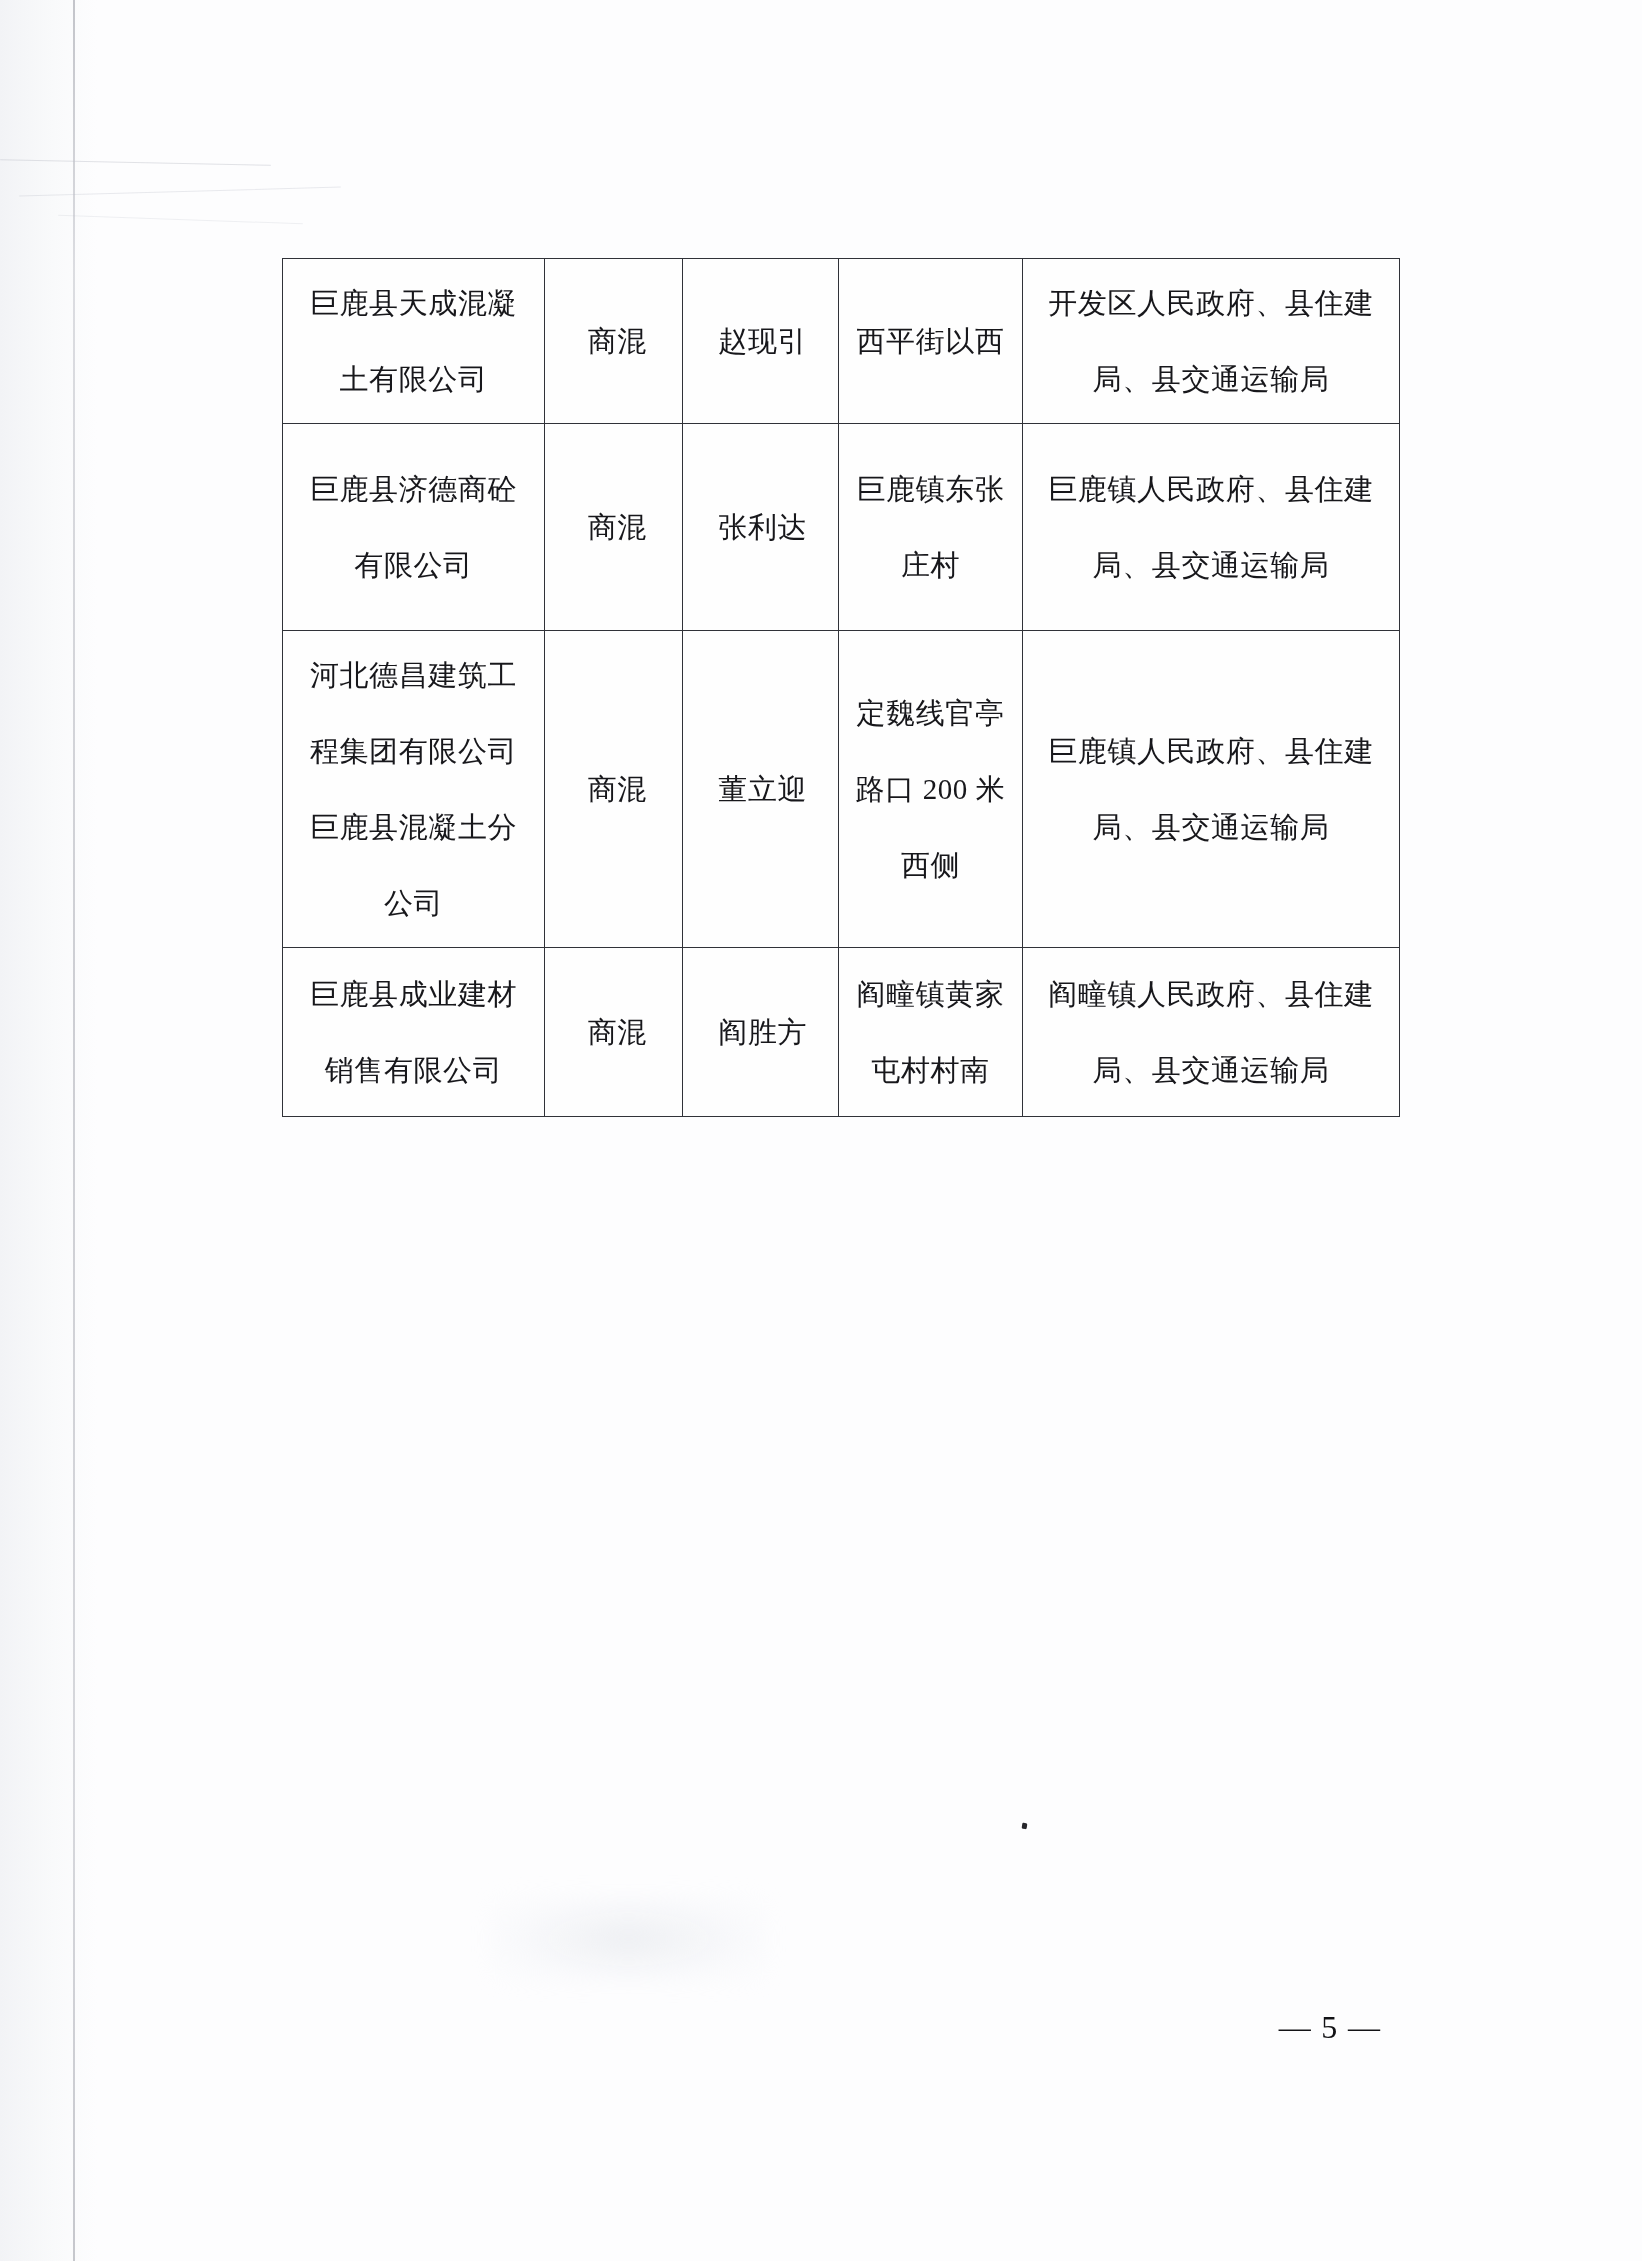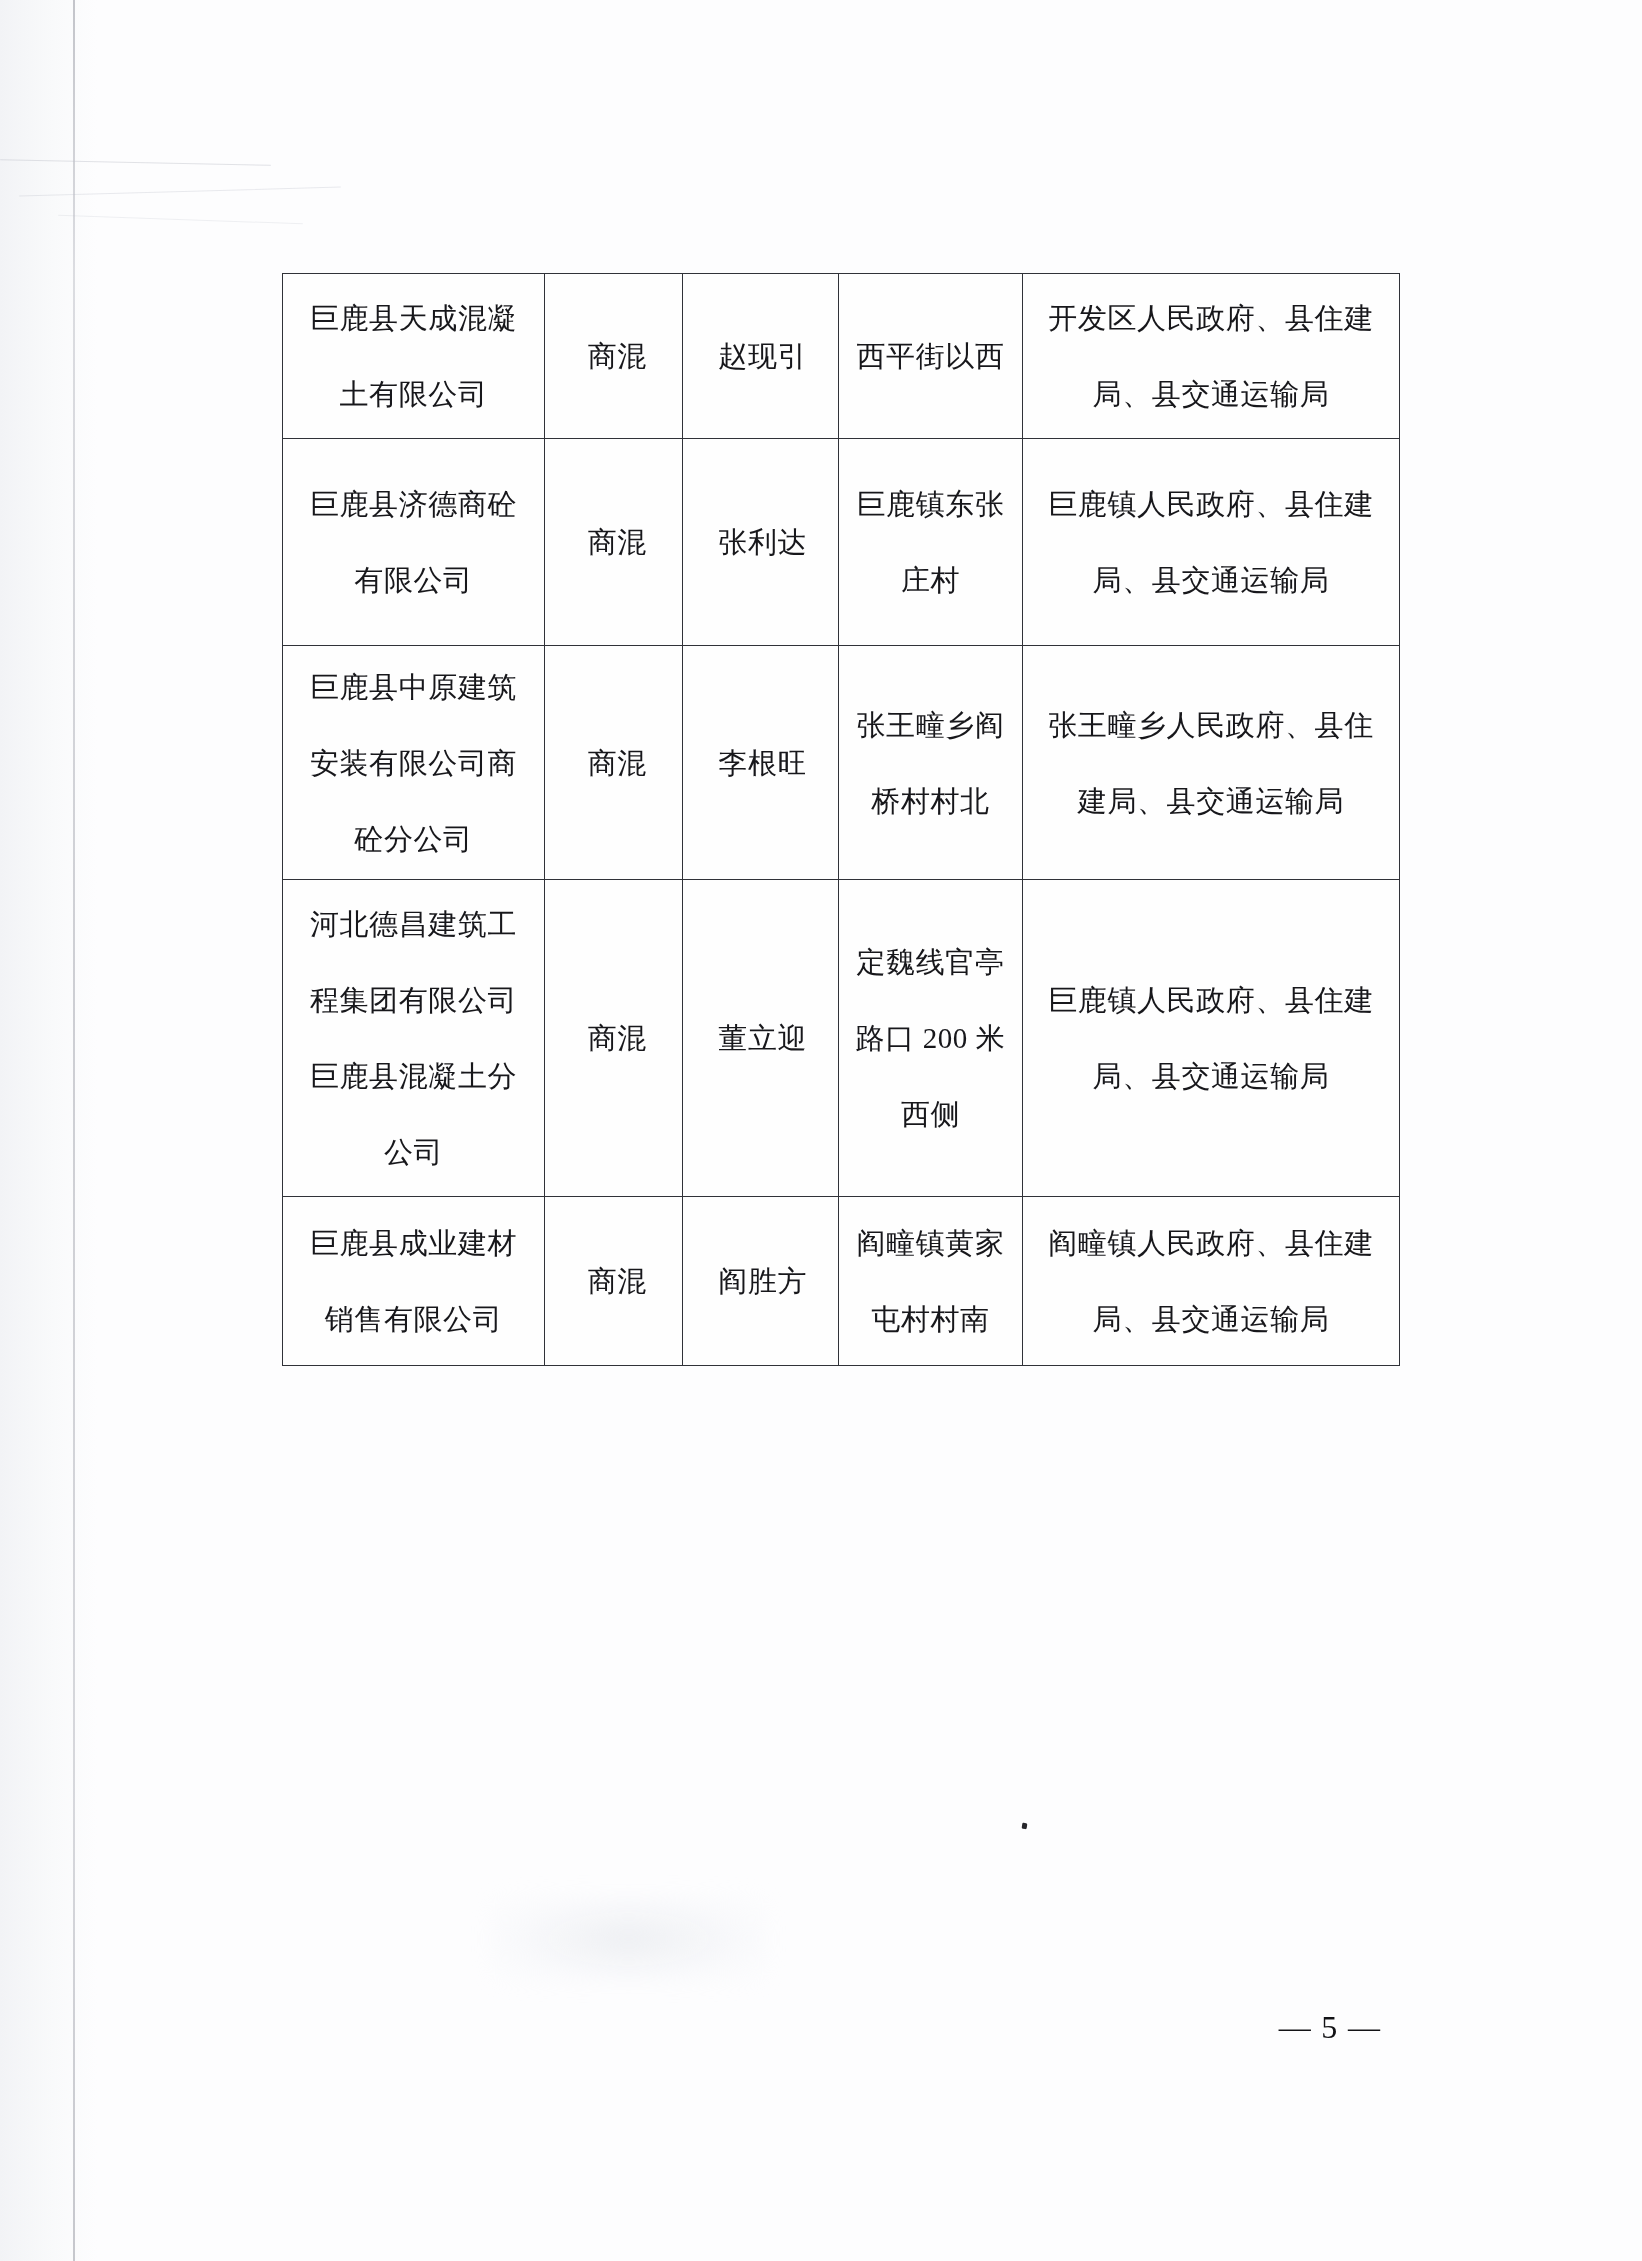--- a/index.html
+++ b/index.html
@@ -37,21 +37,21 @@
     position:absolute;left:490px;top:1894px;width:277px;height:90px;
     background:radial-gradient(ellipse at 50% 50%,rgba(225,228,235,0.55),rgba(240,242,246,0.25) 60%,rgba(253,253,254,0) 100%);
     filter:blur(9px);
   }
   .speck{
     position:absolute;left:1022px;top:1823px;width:5.2px;height:5.8px;
     background:#26262b;border-radius:1.3px;transform:rotate(8deg);
   }
   
   table.doc-table{
-    position:absolute;left:282px;top:273px;
+    position:absolute;left:282px;top:258px;
     border-collapse:collapse;table-layout:fixed;
     width:1116px;
     background:#fefefe;
   }
   table.doc-table td{
     border:1.3px solid #303238;
     padding:0 3.9px;
     text-align:center;vertical-align:middle;
     font-size:29px;color:#17171b;
     line-height:76px;
@@ -109,31 +109,20 @@
       <tr class="r2">
         <td class="c-company">巨鹿县济德商砼
 有限公司</td>
         <td class="c-type">商混</td>
         <td class="c-person">张利达</td>
         <td class="c-location">巨鹿镇东张
 庄村</td>
         <td class="c-depts">巨鹿镇人民政府、县住建
 局、县交通运输局</td>
       </tr>
-      <tr class="r3">
-        <td class="c-company">巨鹿县中原建筑
-安装有限公司商
-砼分公司</td>
-        <td class="c-type">商混</td>
-        <td class="c-person">李根旺</td>
-        <td class="c-location">张王疃乡阎
-桥村村北</td>
-        <td class="c-depts">张王疃乡人民政府、县住
-建局、县交通运输局</td>
-      </tr>
       <tr class="r4">
         <td class="c-company">河北德昌建筑工
 程集团有限公司
 巨鹿县混凝土分
 公司</td>
         <td class="c-type">商混</td>
         <td class="c-person">董立迎</td>
         <td class="c-location">定魏线官亭
 路口 200 米
 西侧</td>

